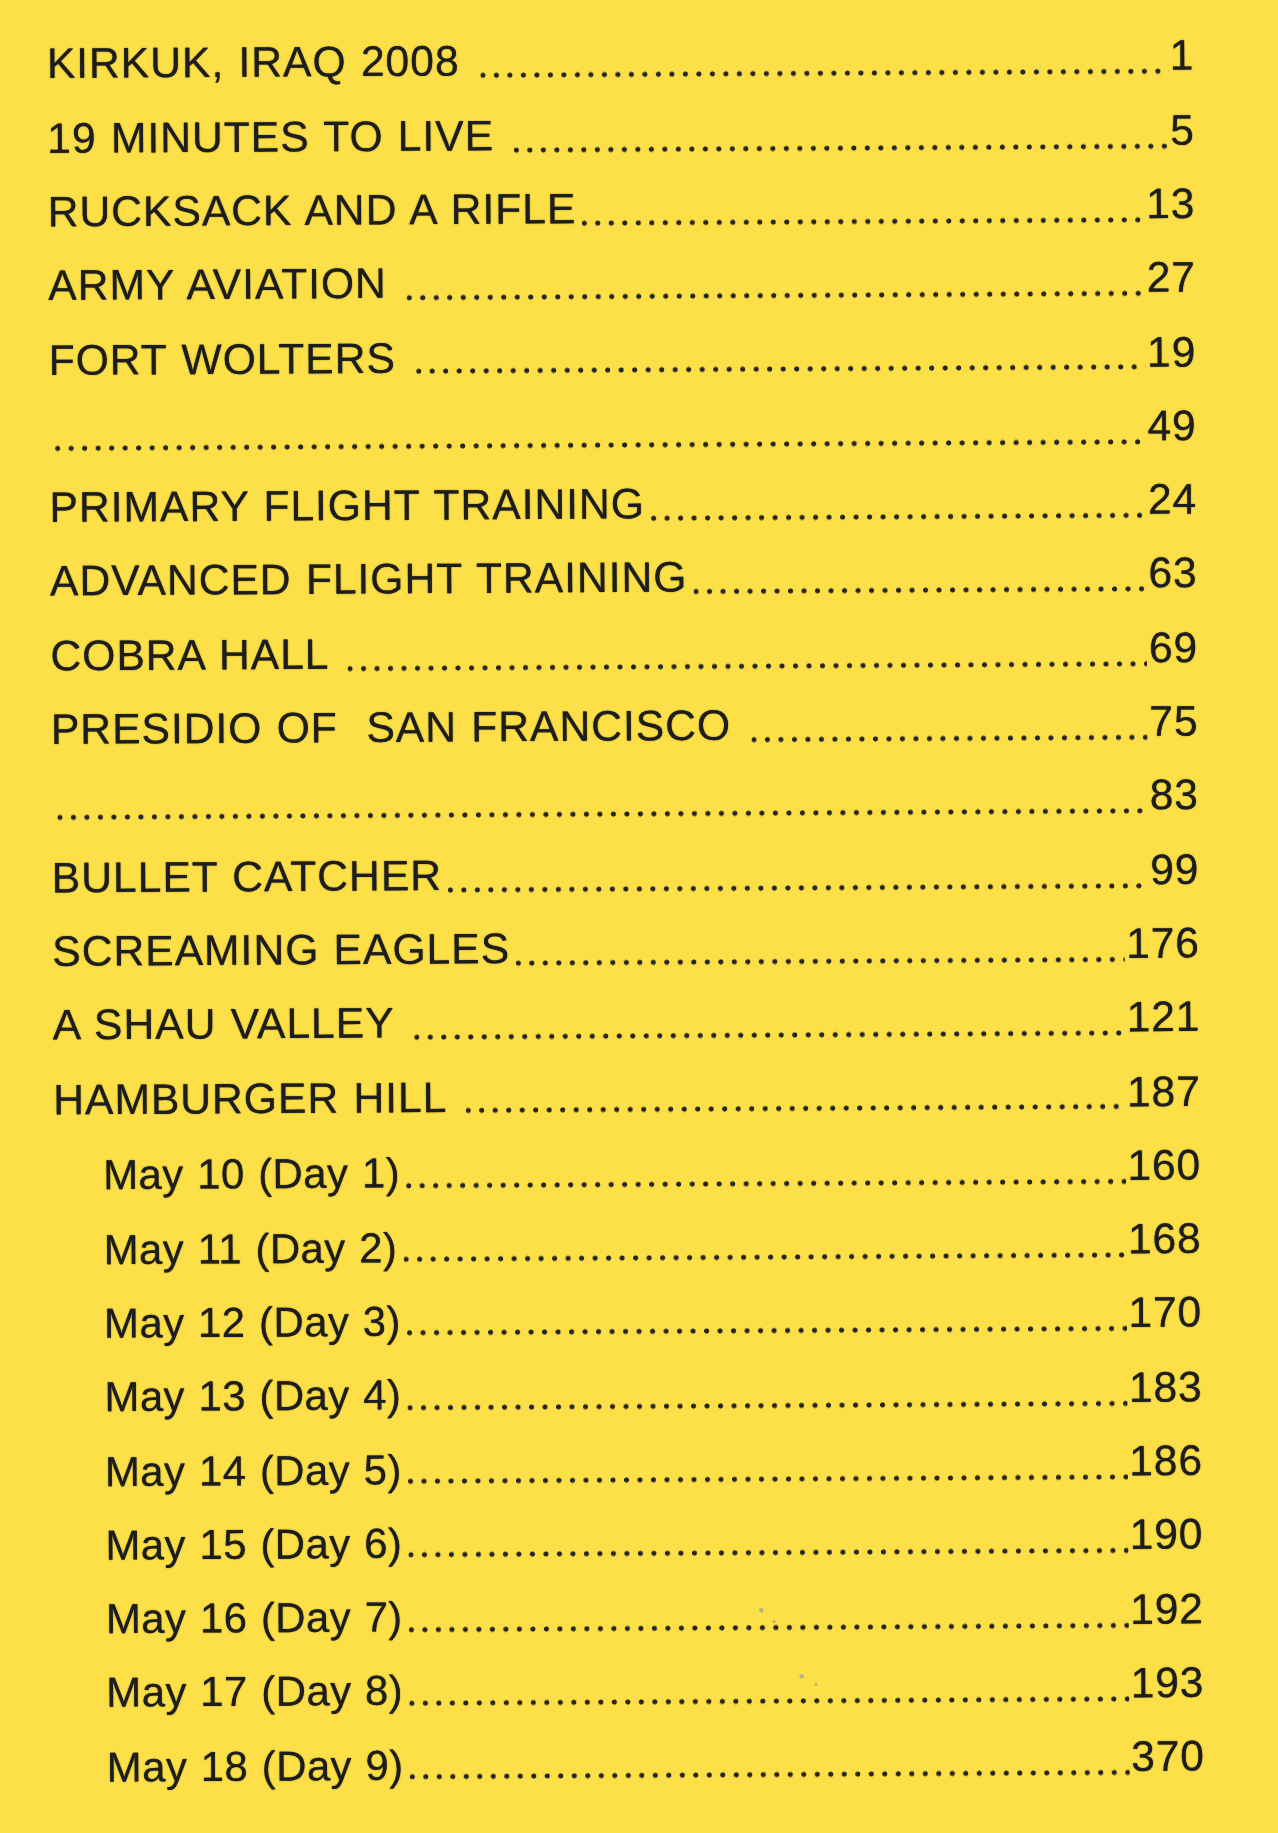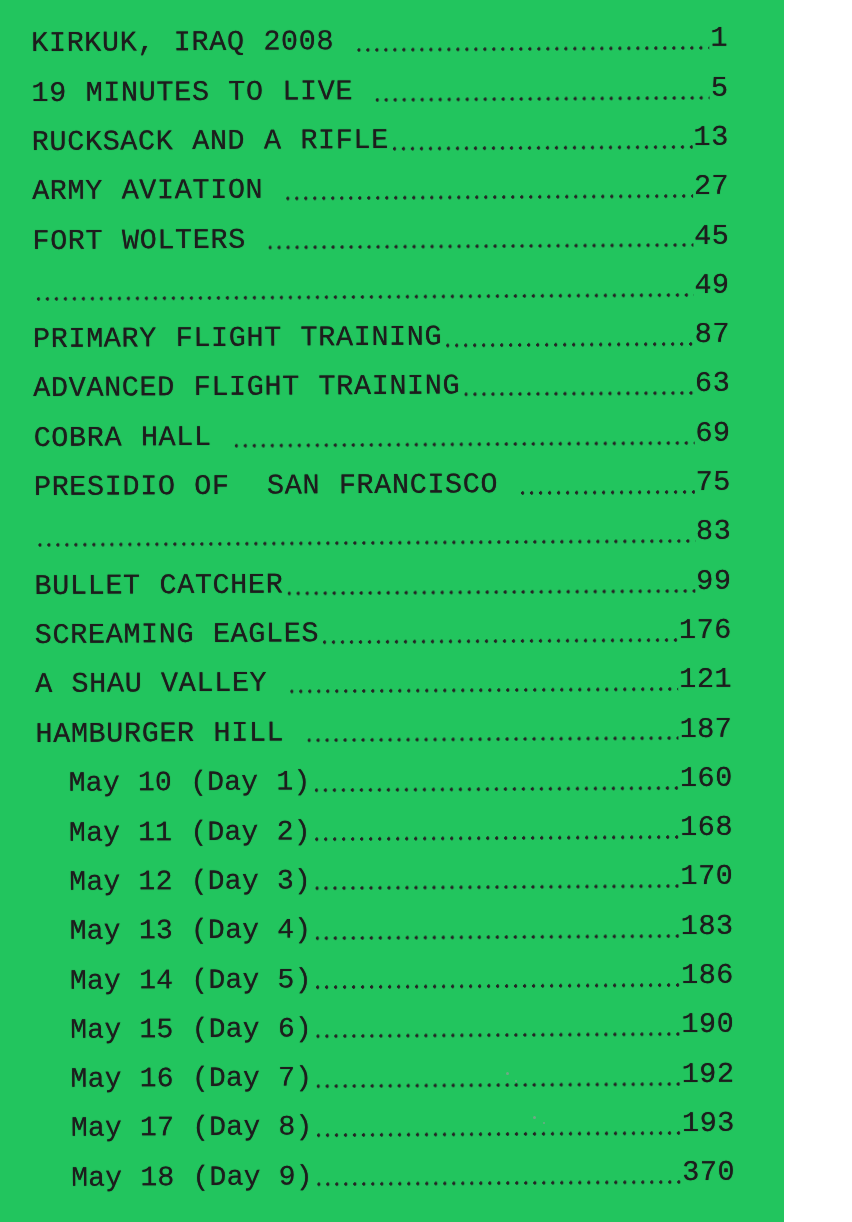--- a/index.html
+++ b/index.html
@@ -1,22 +1,22 @@
 <!DOCTYPE html>
 <html><head>
 <meta charset="utf-8">
 <style>
   html, body { margin: 0; padding: 0; background: #ffffff; }
   .page {
     position: relative;
-    width: 784px;
+    width: 852px;
     height: 1222px;
-    background: #22c55e;
+    background: #fde047;
     overflow: hidden;
-    font-family: Liberation Mono, monospace;
+    font-family: Liberation Sans, sans-serif;
   }
   .toc {
     position: absolute;
     left: 31px;
     right: 56px;
     top: 10px;
     transform: rotate(-0.35deg);
     transform-origin: left top;
   }
   .toc-row {
@@ -89,30 +89,30 @@
     <span class="page-num">13</span>
   </div>
       <div class="toc-row">
     <span class="entry-title">ARMY AVIATION </span>
     <span class="dot-leader"></span>
     <span class="page-num">27</span>
   </div>
       <div class="toc-row">
     <span class="entry-title">FORT WOLTERS </span>
     <span class="dot-leader"></span>
-    <span class="page-num">45</span>
+    <span class="page-num">19</span>
   </div>
       <div class="toc-row">
     <span class="dot-leader"></span>
     <span class="page-num">49</span>
   </div>
       <div class="toc-row">
     <span class="entry-title">PRIMARY FLIGHT TRAINING</span>
     <span class="dot-leader"></span>
-    <span class="page-num">87</span>
+    <span class="page-num">24</span>
   </div>
       <div class="toc-row">
     <span class="entry-title">ADVANCED FLIGHT TRAINING</span>
     <span class="dot-leader"></span>
     <span class="page-num">63</span>
   </div>
       <div class="toc-row">
     <span class="entry-title">COBRA HALL </span>
     <span class="dot-leader"></span>
     <span class="page-num">69</span>

